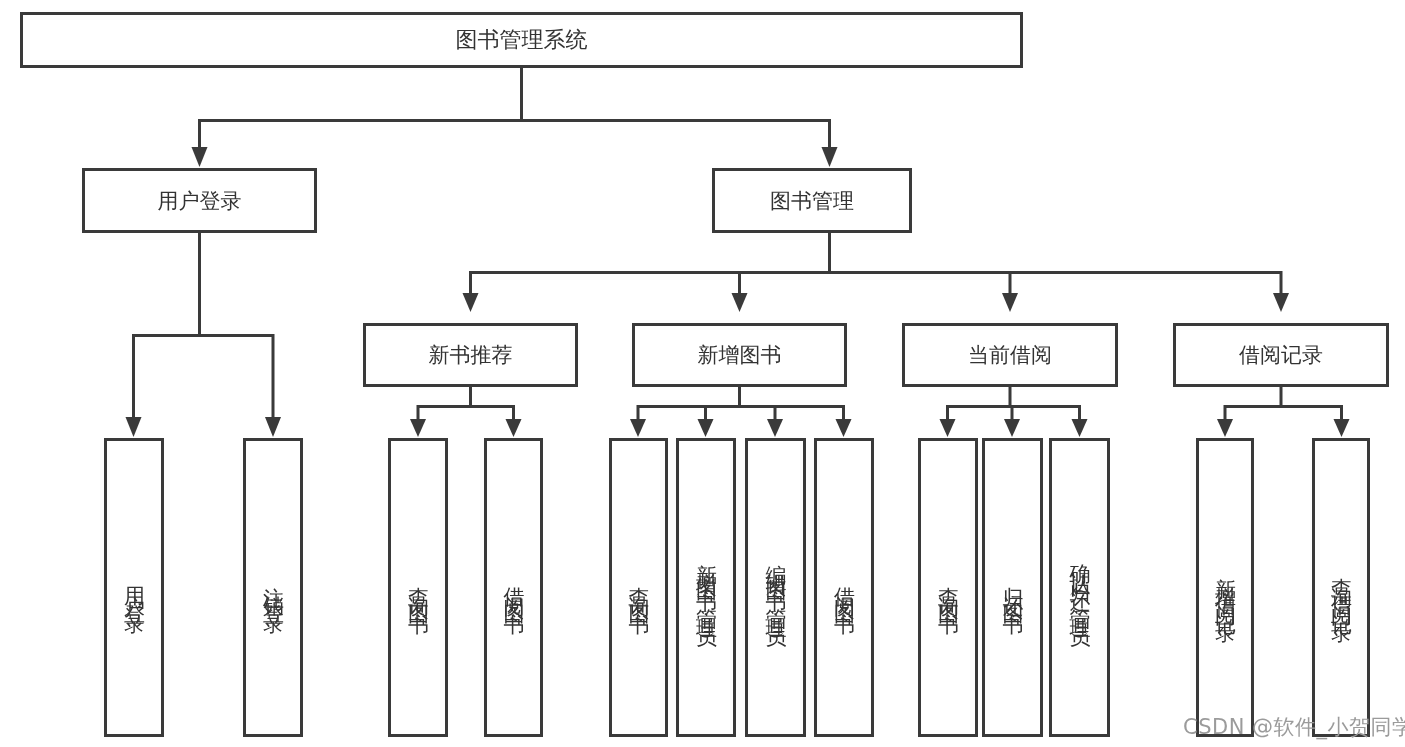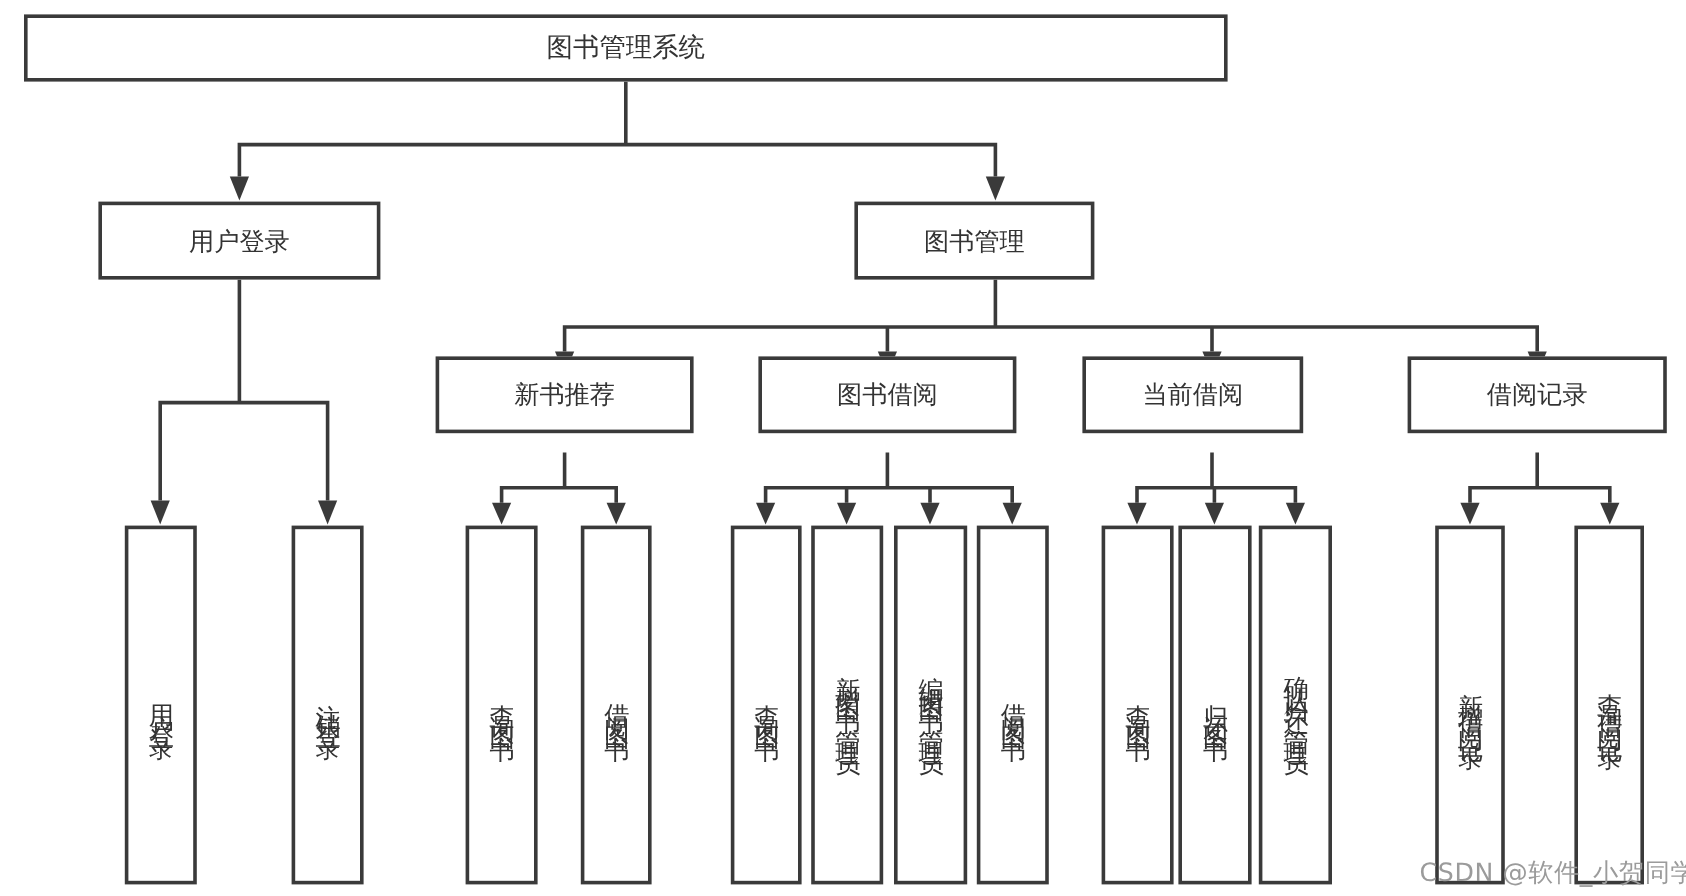--- a/index.html
+++ b/index.html
@@ -40,21 +40,21 @@
     color: var(--text, #333333);
     display: flex;
     align-items: center;
     justify-content: center;
     font-size: 21px;
     text-align: right;
     white-space: nowrap;
   }
   .root  { left: 20px;  top: 12px;  width: 1003px; height: 56px; font-size: 22px; }
   .lvl2  { top: 168px; height: 65px; }
-  .lvl3  { top: 297px; height: 64px; }
+  .lvl3  { top: 323px; height: 64px; }
   .leaf  { top: 438px; height: 299px; }
   .leaf .vtext {
     writing-mode: vertical-rl;
     text-orientation: mixed;
     letter-spacing: 9px;
     line-height: 1;
     font-size: 21px;
   }
   .watermark {
     position: absolute;
@@ -116,23 +116,23 @@
     <span>用户登录</span>
   </div>
   <div class="node lvl2" style="left:712px; width:200px;">
     <span>图书管理</span>
   </div>
 
   <div class="node lvl3" style="left:363px; width:215px;">
     <span>新书推荐</span>
   </div>
   <div class="node lvl3" style="left:632px; width:215px;">
-    <span>图书借阅</span>
+    <span>新增图书</span>
   </div>
-  <div class="node lvl3" style="left:902px; width:184px;">
+  <div class="node lvl3" style="left:902px; width:216px;">
     <span>当前借阅</span>
   </div>
   <div class="node lvl3" style="left:1173px; width:216px;">
     <span>借阅记录</span>
   </div>
 
   <div class="node leaf" style="left:104px; width:60px;">
     <span class="vtext">用户登录</span>
   </div>
   <div class="node leaf" style="left:243px; width:60px;">

